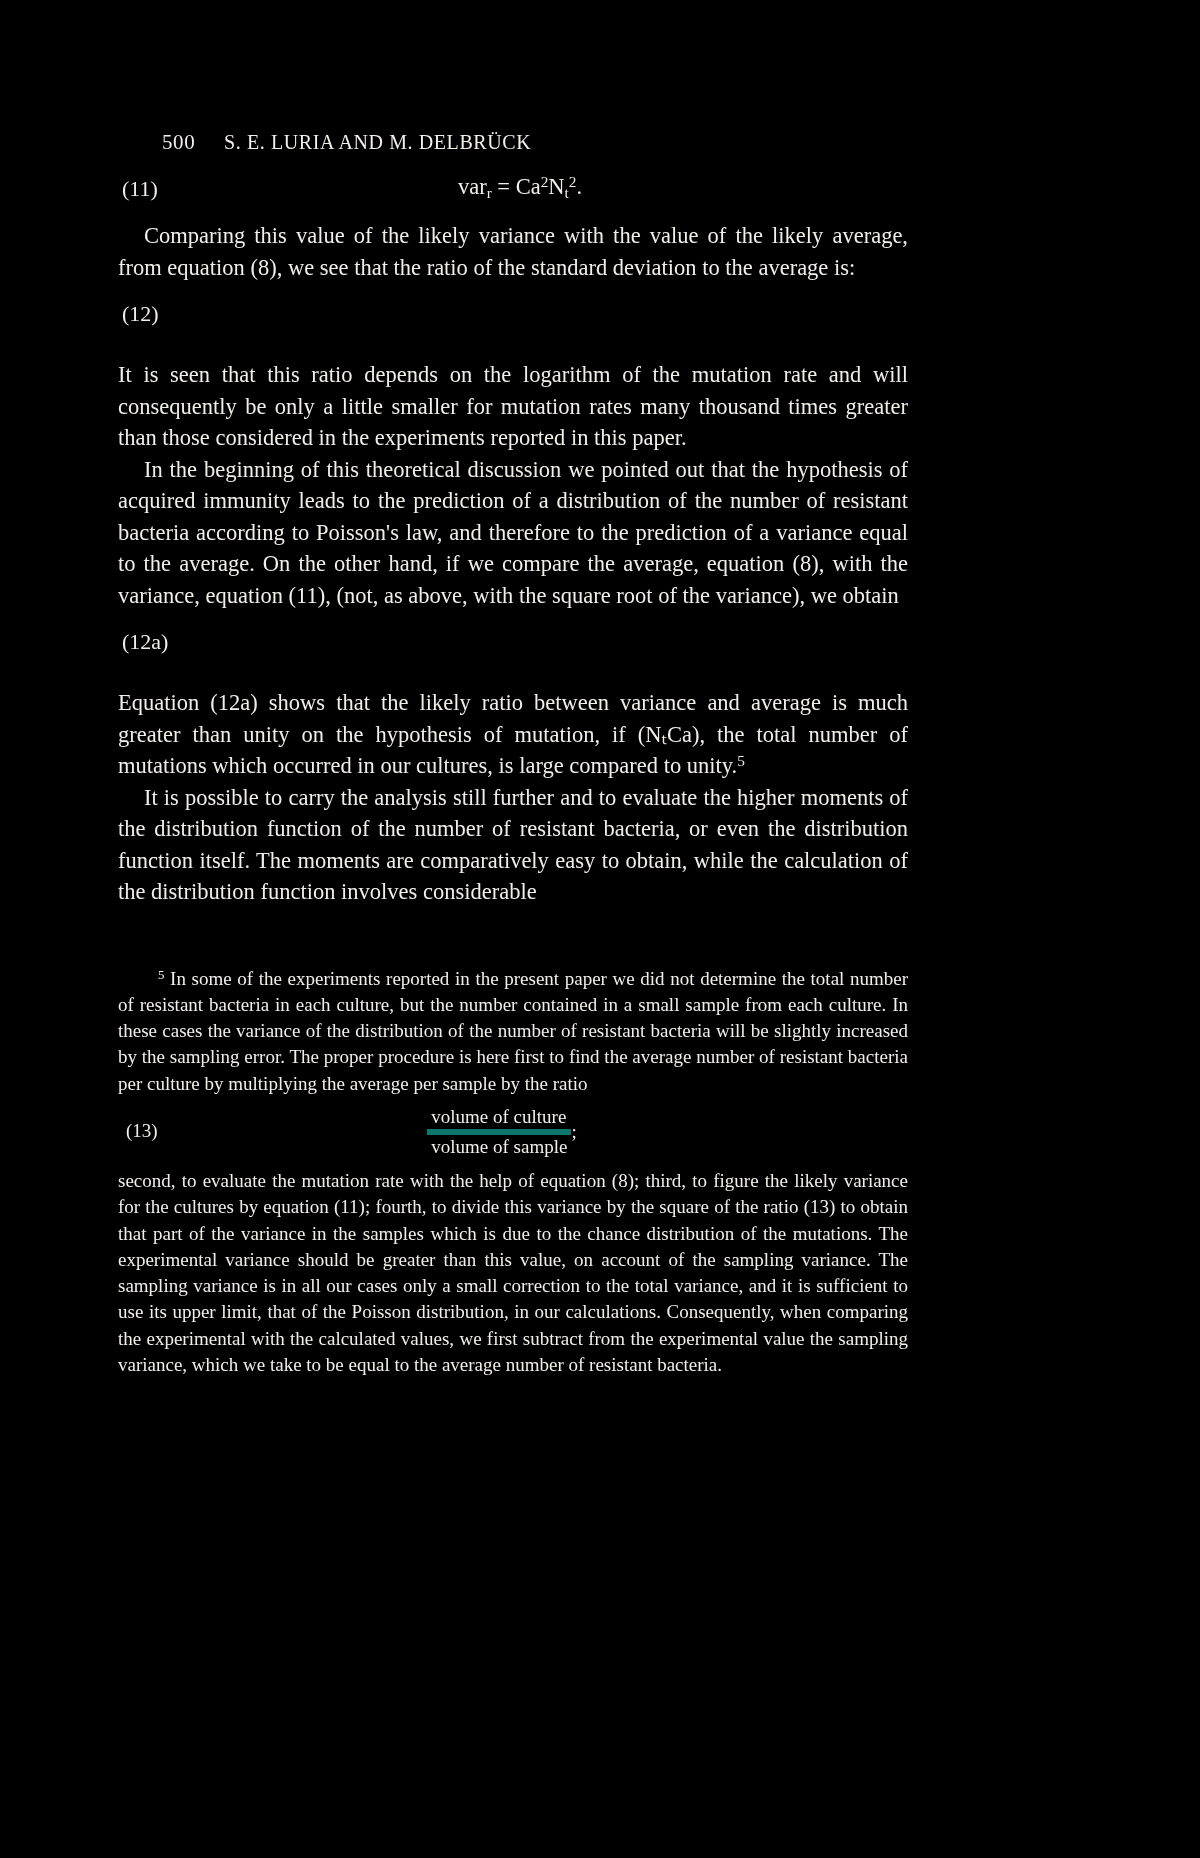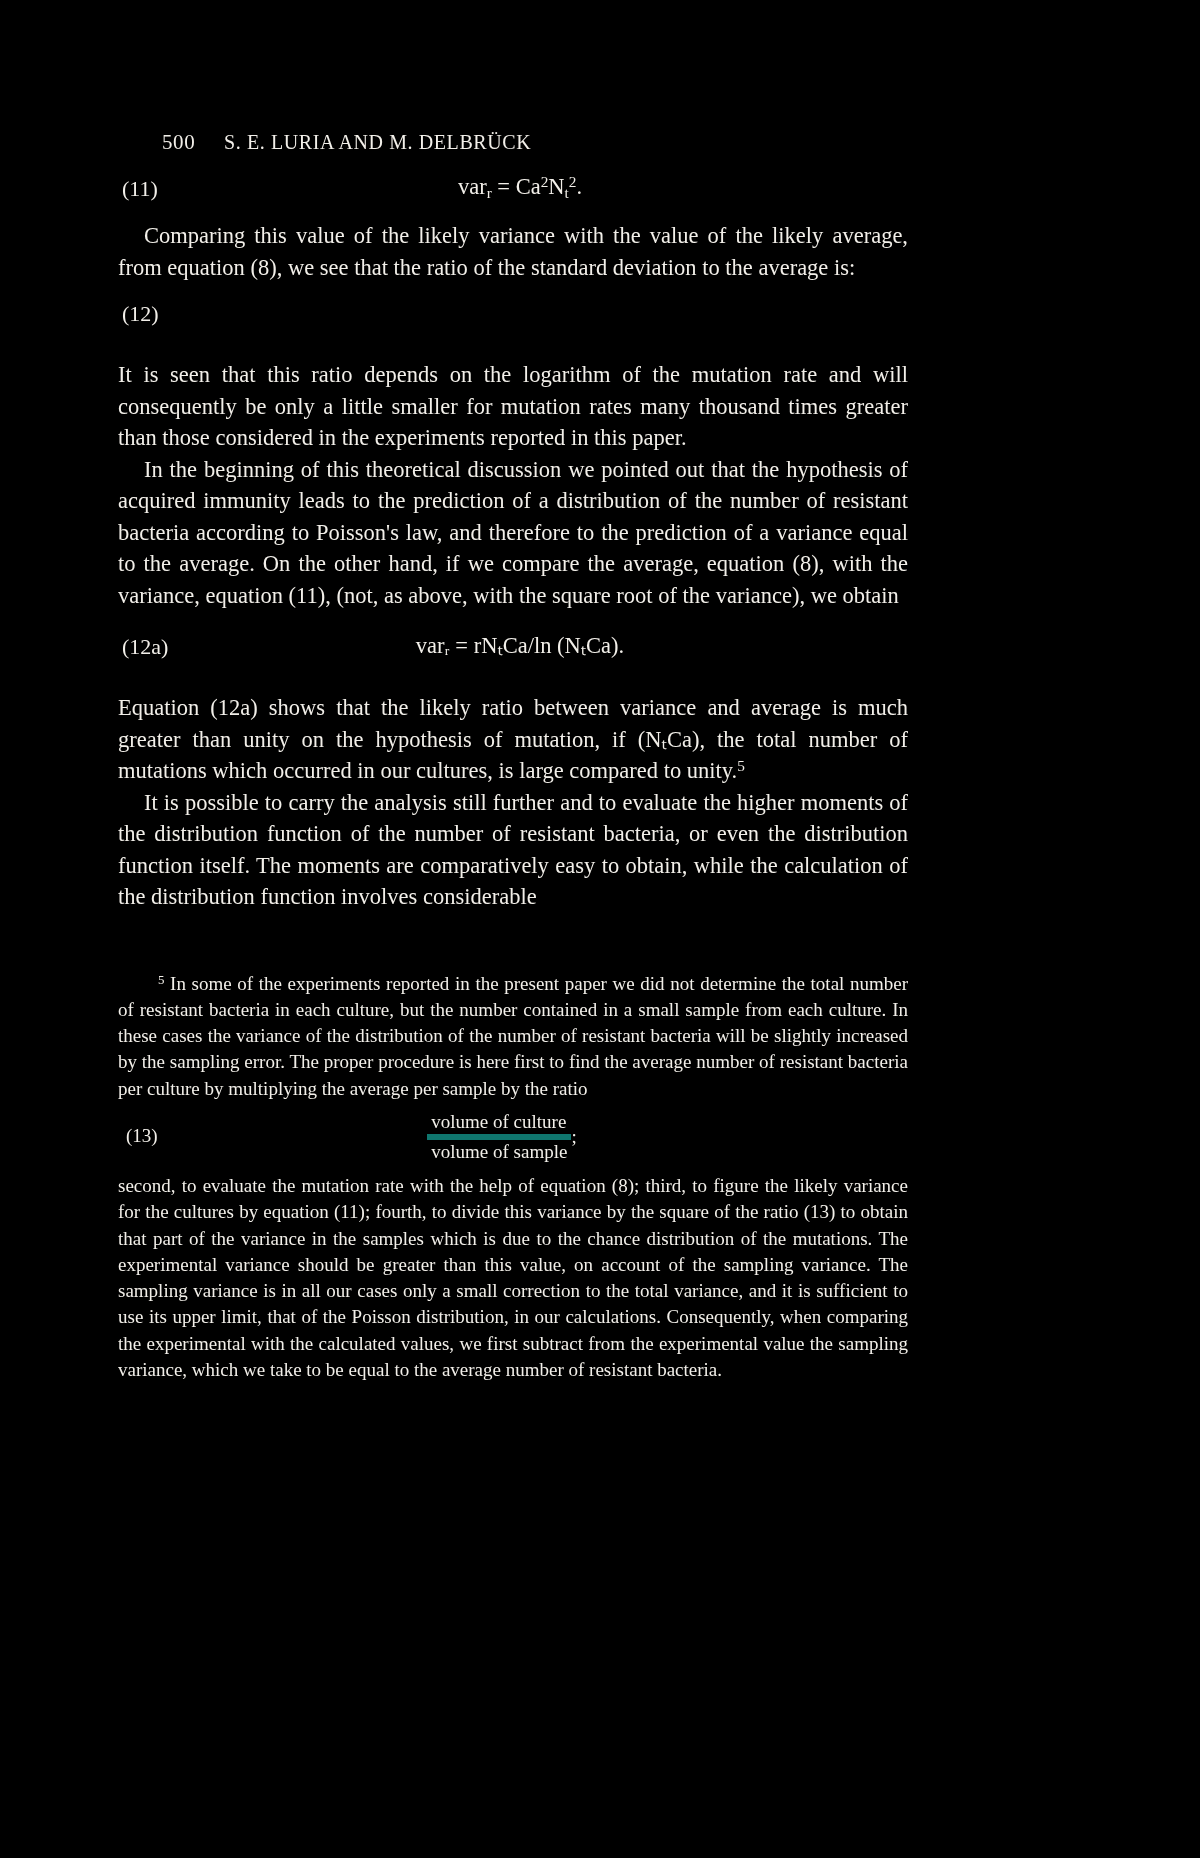--- a/index.html
+++ b/index.html
@@ -132,21 +132,20 @@
     </div>
 
     <div class="block-gap-sm"></div>
 
     <p>It is seen that this ratio depends on the logarithm of the mutation rate and will consequently be only a little smaller for mutation rates many thousand times greater than those considered in the experiments reported in this paper.</p>
 
     <p class="indent">In the beginning of this theoretical discussion we pointed out that the hypothesis of acquired immunity leads to the prediction of a distribution of the number of resistant bacteria according to Poisson's law, and therefore to the prediction of a variance equal to the average. On the other hand, if we compare the average, equation (8), with the variance, equation (11), (not, as above, with the square root of the variance), we obtain</p>
 
     <div class="eq-line">
       <span class="eq-num">(12a)</span>
-      <span class="eq-body">varᵣ = rNₜCa/ln (NₜCa).</span>
     </div>
 
     <div class="block-gap-sm"></div>
 
     <p><span>Equation (12a) shows that the likely ratio between variance and average is much greater than unity on the hypothesis of mutation, if (NₜCa), the total number of mutations which occurred in our cultures, is large compared to unity.</span><sup>5</sup></p>
 
     <p class="indent">It is possible to carry the analysis still further and to evaluate the higher moments of the distribution function of the number of resistant bacteria, or even the distribution function itself. The moments are comparatively easy to obtain, while the calculation of the distribution function involves considerable</p>
 
     <div class="block-gap-lg"></div>
 

